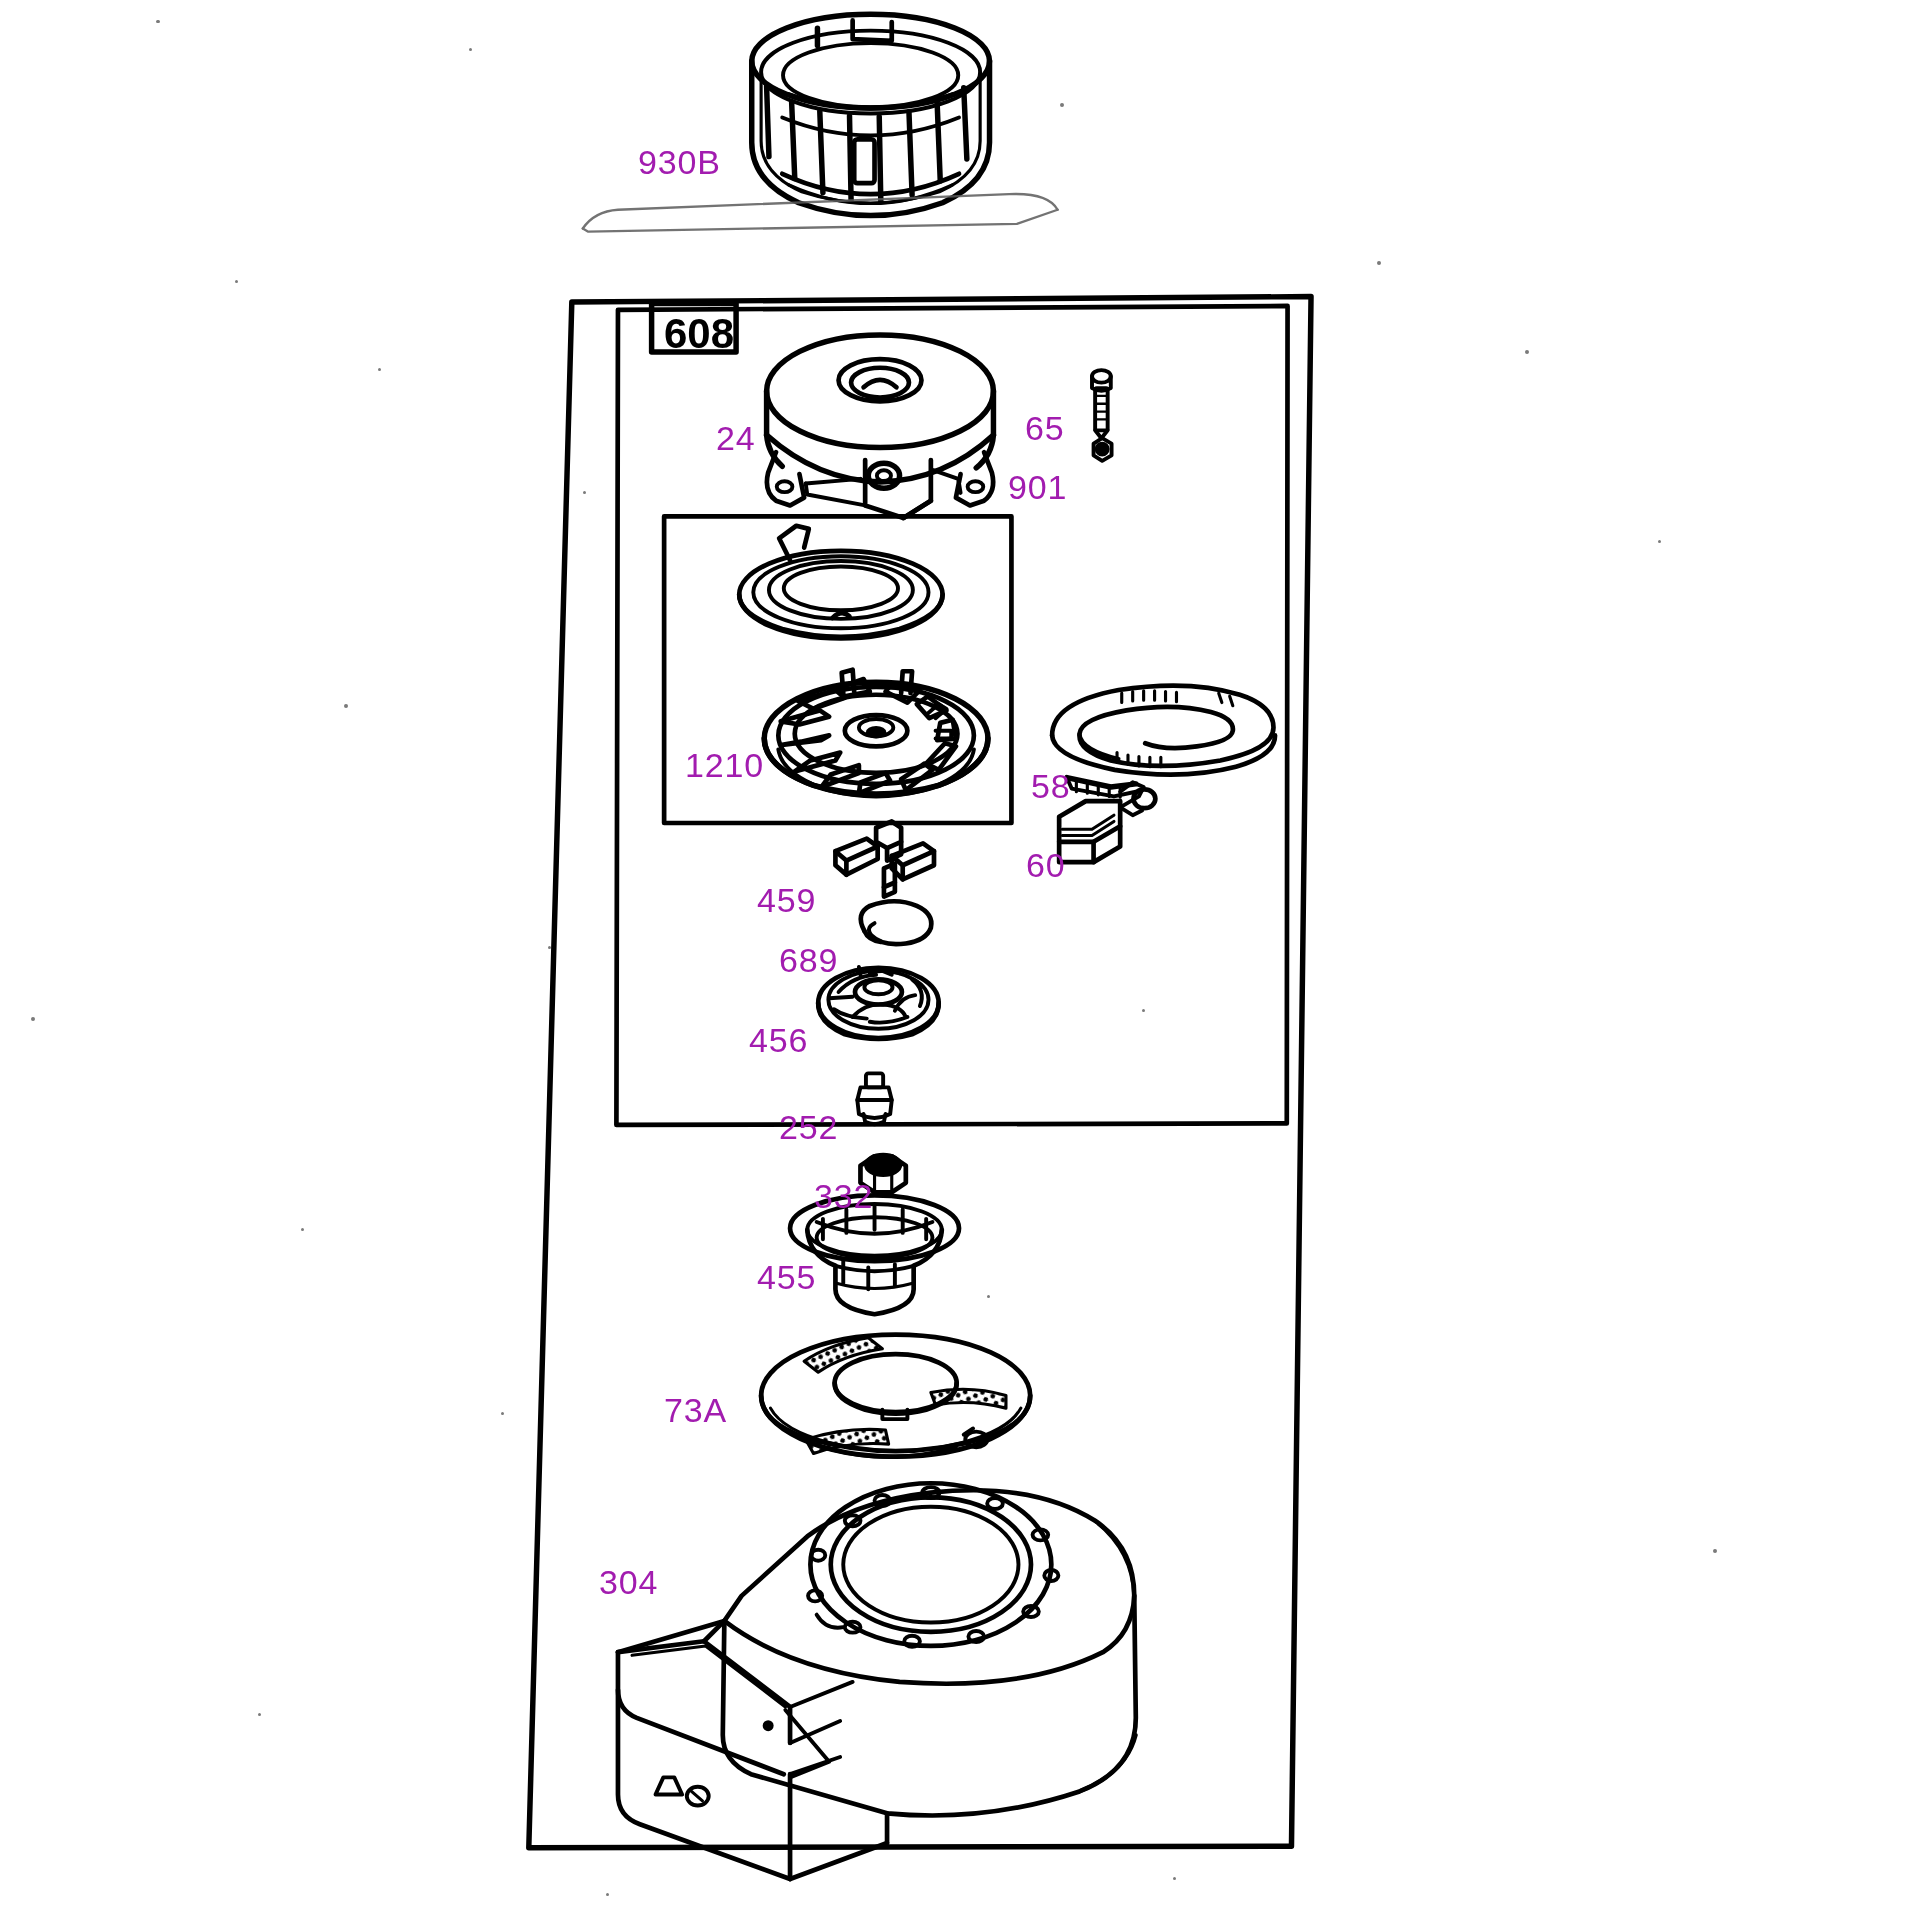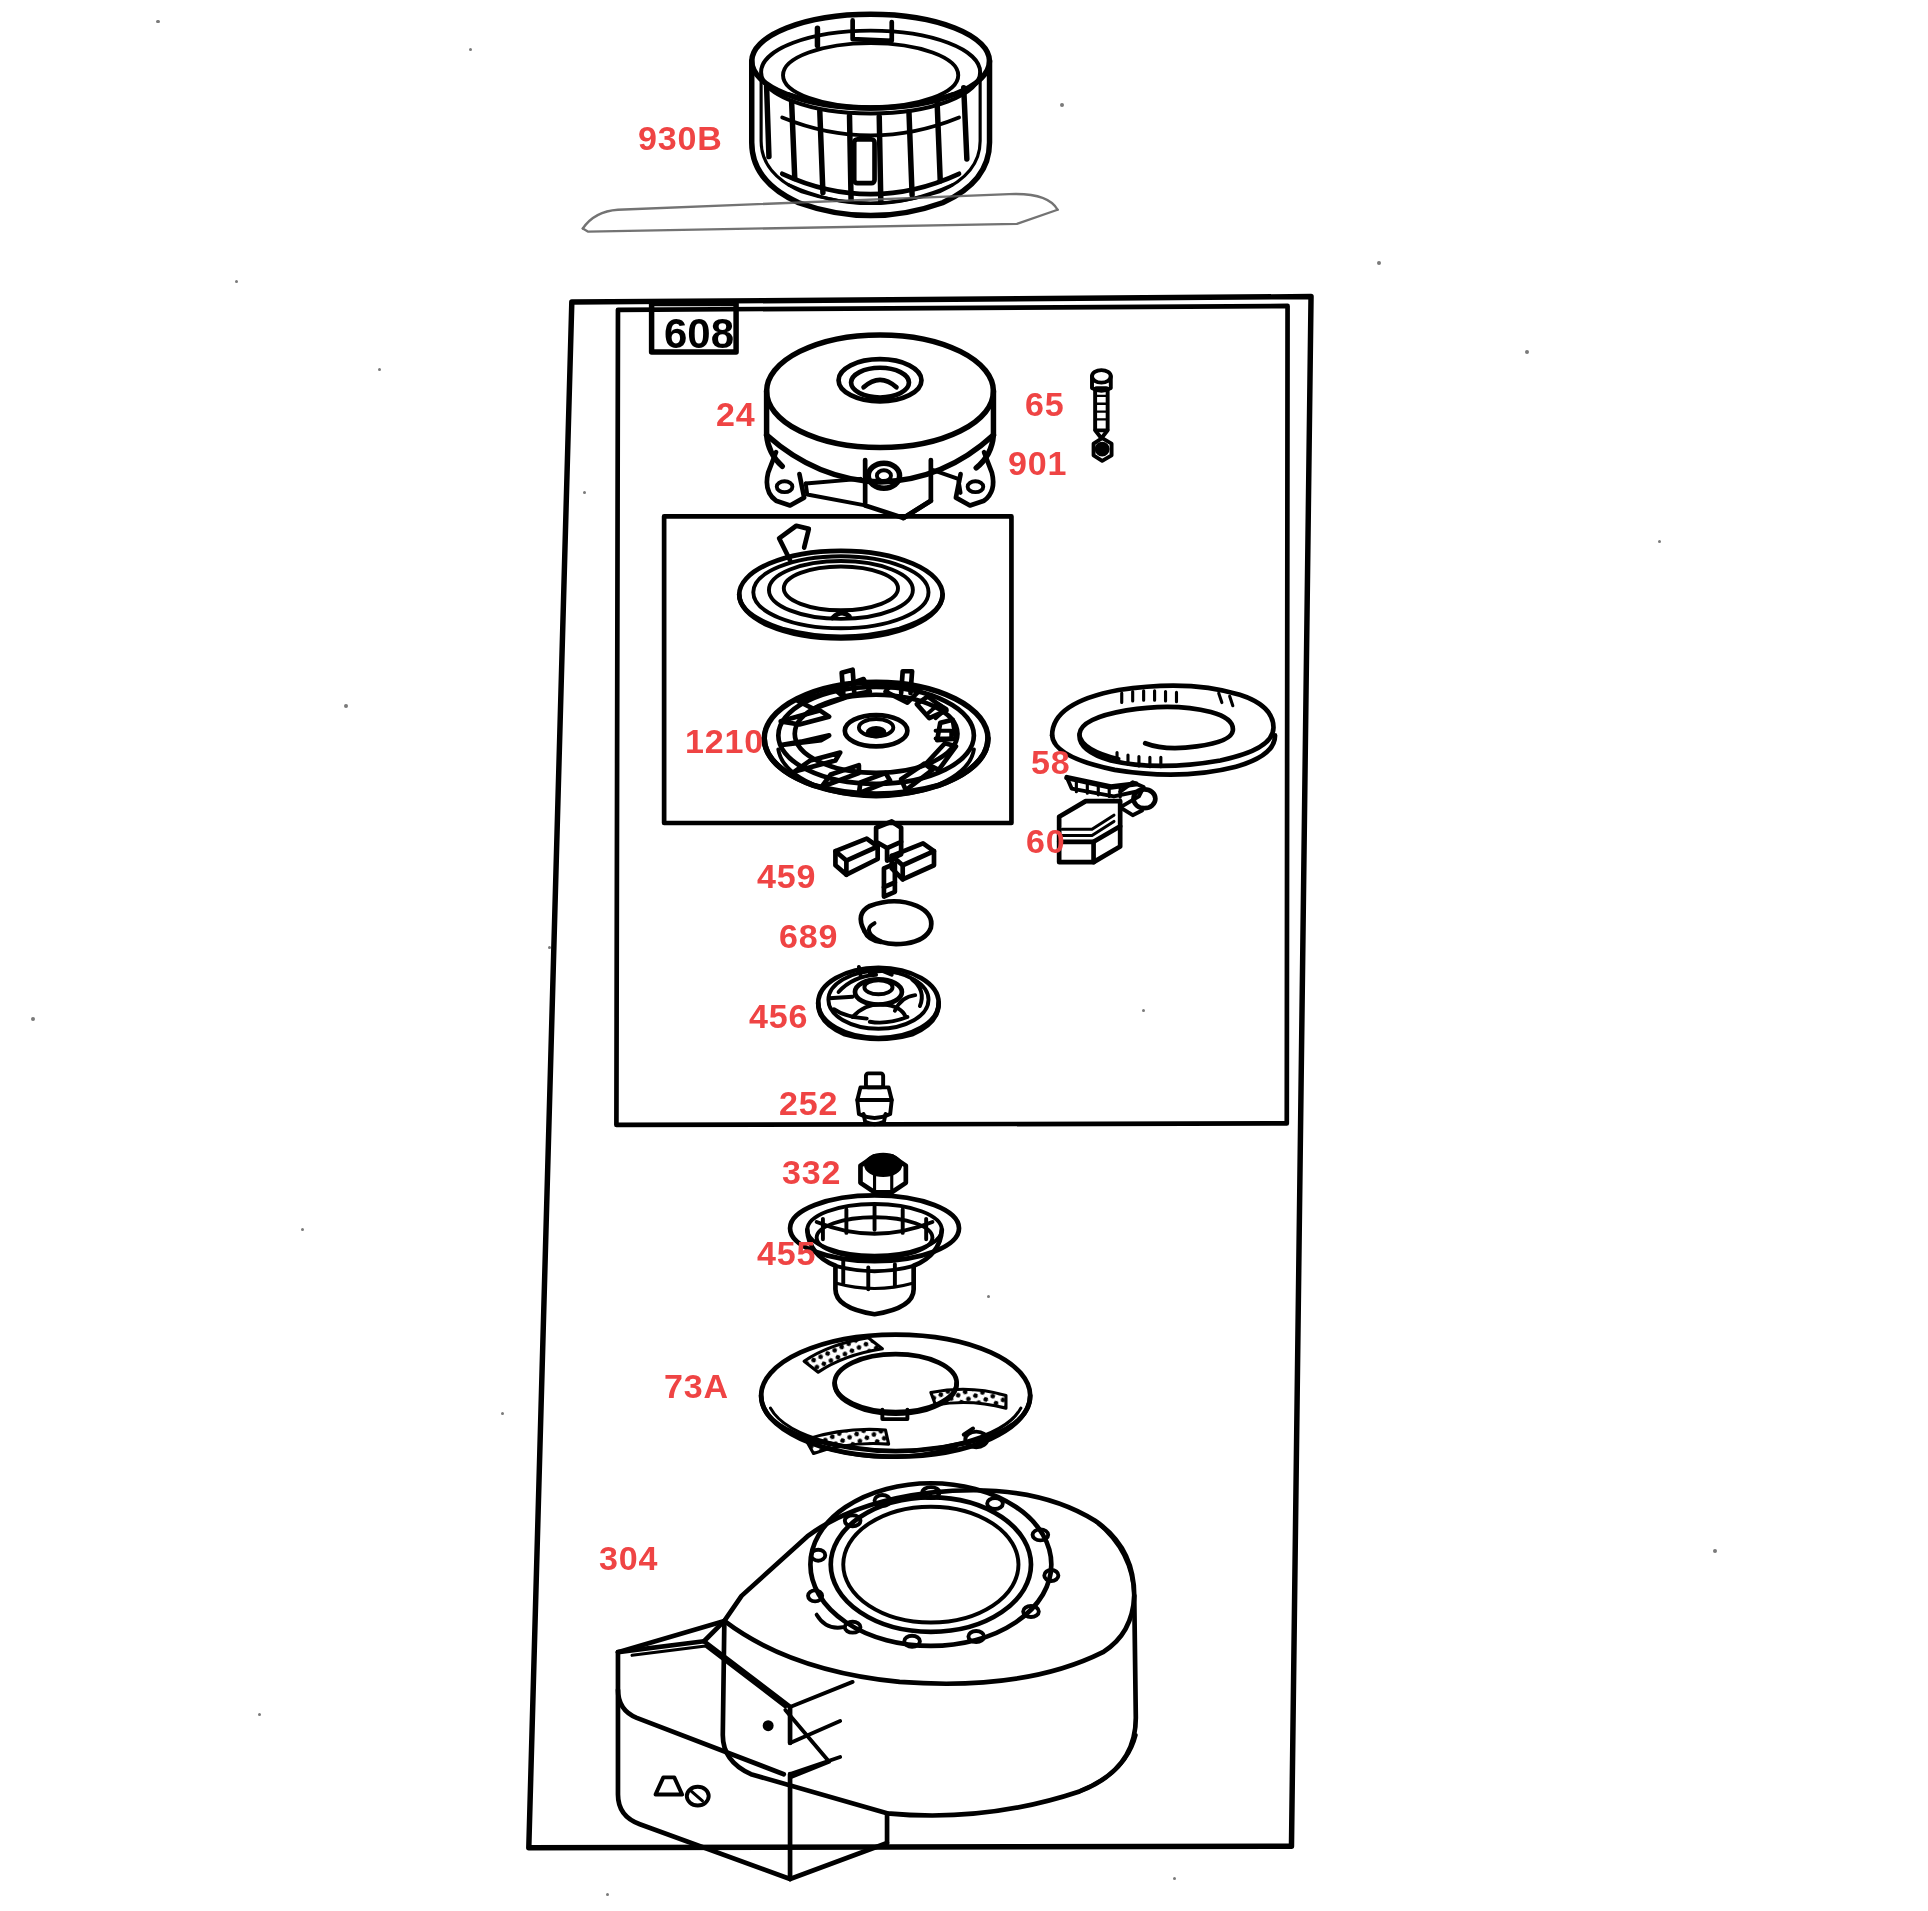--- a/index.html
+++ b/index.html
@@ -25,27 +25,28 @@
     position: absolute;
     left: 0;
     top: 0;
     width: 1929px;
     height: 1912px;
     overflow: visible;
   }
   .callout {
     position: absolute;
     font-family: "Liberation Sans", sans-serif;
-    font-weight: bold;
+    font-weight: normal;
     font-size: 34px;
-    color: #ef4444;
+    color: #a21caf;
     letter-spacing: 0.8px;
     white-space: nowrap;
     line-height: 1;
     user-select: none;
+    margin-top: 24px;
   }
   .boxlabel {
     position: absolute;
     font-family: "Liberation Sans", sans-serif;
     font-weight: bold;
     font-size: 42px;
     color: #000000;
     white-space: nowrap;
     line-height: 1;
     user-select: none;
@@ -402,21 +403,21 @@
   <div class="callout" style="left:716px; top:397px;">24</div>
   <div class="callout" style="left:1025px; top:387px;">65</div>
   <div class="callout" style="left:1008px; top:446px;">901</div>
   <div class="callout" style="left:685px; top:724px;">1210</div>
   <div class="callout" style="left:1031px; top:745px;">58</div>
   <div class="callout" style="left:1026px; top:824px;">60</div>
   <div class="callout" style="left:757px; top:859px;">459</div>
   <div class="callout" style="left:779px; top:919px;">689</div>
   <div class="callout" style="left:749px; top:999px;">456</div>
   <div class="callout" style="left:779px; top:1086px;">252</div>
-  <div class="callout" style="left:782px; top:1155px;text-align:right;">332</div>
+  <div class="callout" style="left:814px; top:1155px;text-align:right;">332</div>
   <div class="callout" style="left:757px; top:1236px;">455</div>
   <div class="callout" style="left:664px; top:1369px;">73A</div>
   <div class="callout" style="left:599px; top:1541px;">304</div>
 
   <div class="boxlabel" style="left:664px; top:313px;">608</div>
 
   <div class="speck" style="left:156px;  top:19.6px;   width:3.9px;  height:3.9px;"></div>
   <div class="speck" style="left:469px;  top:48px;   width:3.1px;  height:3.1px;"></div>
   <div class="speck" style="left:1060px; top:103px;  width:3.9px;  height:3.9px;"></div>
   <div class="speck" style="left:1377px; top:261px;  width:3.9px;  height:3.9px;"></div>

